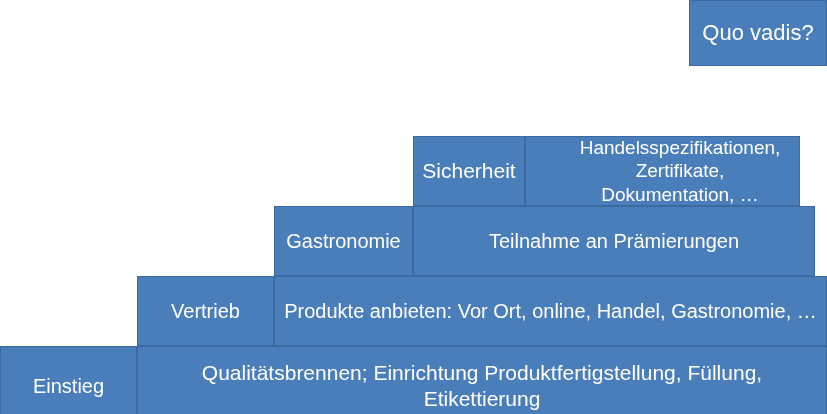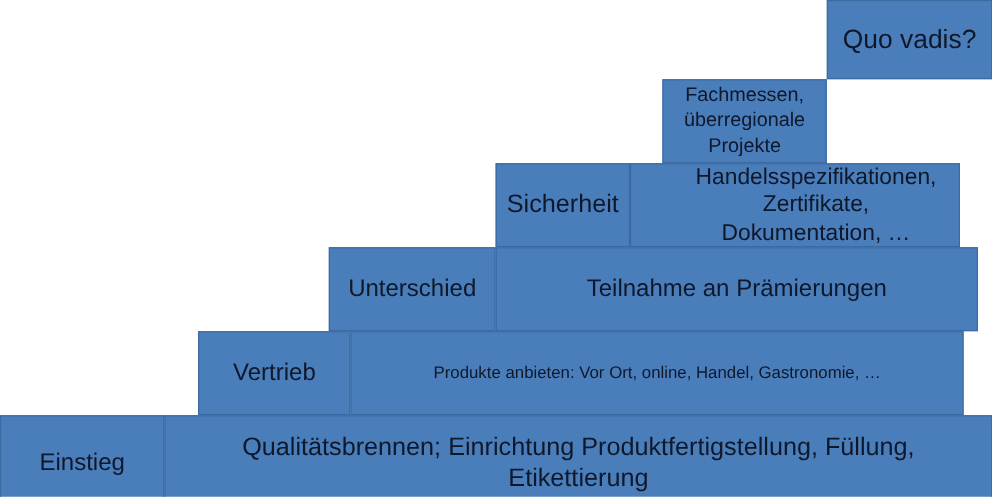--- a/index.html
+++ b/index.html
@@ -24,21 +24,21 @@
   .step-row {
     position: absolute;
     display: flex;
     box-sizing: border-box;
   }
 
   .cell {
     box-sizing: border-box;
     background: #4a7ebb;
     border: 1px solid #3a6aa0;
-    color: #0f172a;
+    color: #ffffff;
     display: flex;
     align-items: center;
     justify-content: center;
     text-align: center;
     line-height: 1.22;
     padding: 2px 6px;
     overflow: hidden;
     white-space: pre-line;
   }
 
@@ -56,53 +56,52 @@
   .row-1 .label-cell { font-size: 21px; }
   .row-1 .desc-cell  { font-size: 16.5px; line-height: 1.28; }
 
   .row-2 .label-cell { font-size: 21px; }
   .row-2 .desc-cell  { font-size: 19px; padding-left: 41px; }
 
   .row-3 .label-cell { font-size: 20px; }
   .row-3 .desc-cell  { font-size: 20px; }
 
   .row-4 .label-cell { font-size: 20px; }
-  .row-4 .desc-cell  { font-size: 14px; }
+  .row-4 .desc-cell  { font-size: 20px; }
 
   .row-5 .label-cell { font-size: 20px; }
   .row-5 .desc-cell  { font-size: 21px; }
 
   .cell.single {
     flex: 1 1 auto;
   }
 </style>
 </head>
 <body>
 
 <div id="stair-diagram">
 
   <div class="step-row row-0" style="left:689px; top:0px; width:138px; height:66px;">
     <div class="cell label-cell single" style="width:138px;">Quo vadis?</div>
   </div>
 
   <div class="step-row row-1" style="left:552px; top:66px; width:275px; height:70px;">
-    <div class="cell desc-cell" style="width:137px;">Fachmessen, überregionale Projekte</div>
   </div>
 
   <div class="step-row row-2" style="left:413px; top:136px; width:414px; height:70px;">
     <div class="cell label-cell" style="width:112px;">Sicherheit</div>
     <div class="cell desc-cell" style="width:275px;">Handelsspezifikationen, Zertifikate, Dokumentation, …</div>
   </div>
 
   <div class="step-row row-3" style="left:274px; top:206px; width:553px; height:70px;">
-    <div class="cell label-cell" style="width:139px;">Unterschied</div>
+    <div class="cell label-cell" style="width:139px;">Gastronomie</div>
     <div class="cell desc-cell" style="width:402px;">Teilnahme an Prämierungen</div>
   </div>
 
-  <div class="step-row row-4" style="left:137px; top:276px; width:638px; height:70px;margin-left:28px;">
+  <div class="step-row row-4" style="left:137px; top:276px; width:690px; height:70px;">
     <div class="cell label-cell" style="width:137px;">Vertrieb</div>
     <div class="cell desc-cell" style="width:553px;">Produkte anbieten: Vor Ort, online, Handel, Gastronomie, …</div>
   </div>
 
   <div class="step-row row-5" style="left:0px; top:346px; width:827px; height:80px;">
     <div class="cell label-cell" style="width:137px;">Einstieg</div>
     <div class="cell desc-cell" style="width:690px;">Qualitätsbrennen; Einrichtung Produktfertigstellung, Füllung, Etikettierung</div>
   </div>
 
 </div>

